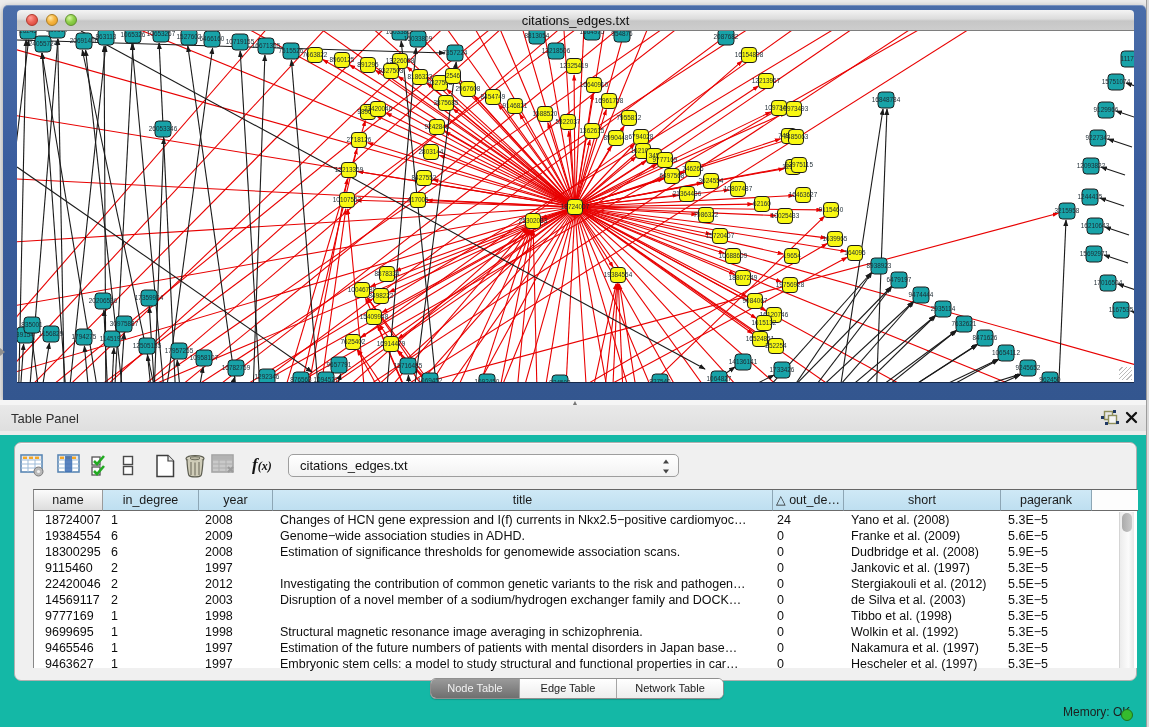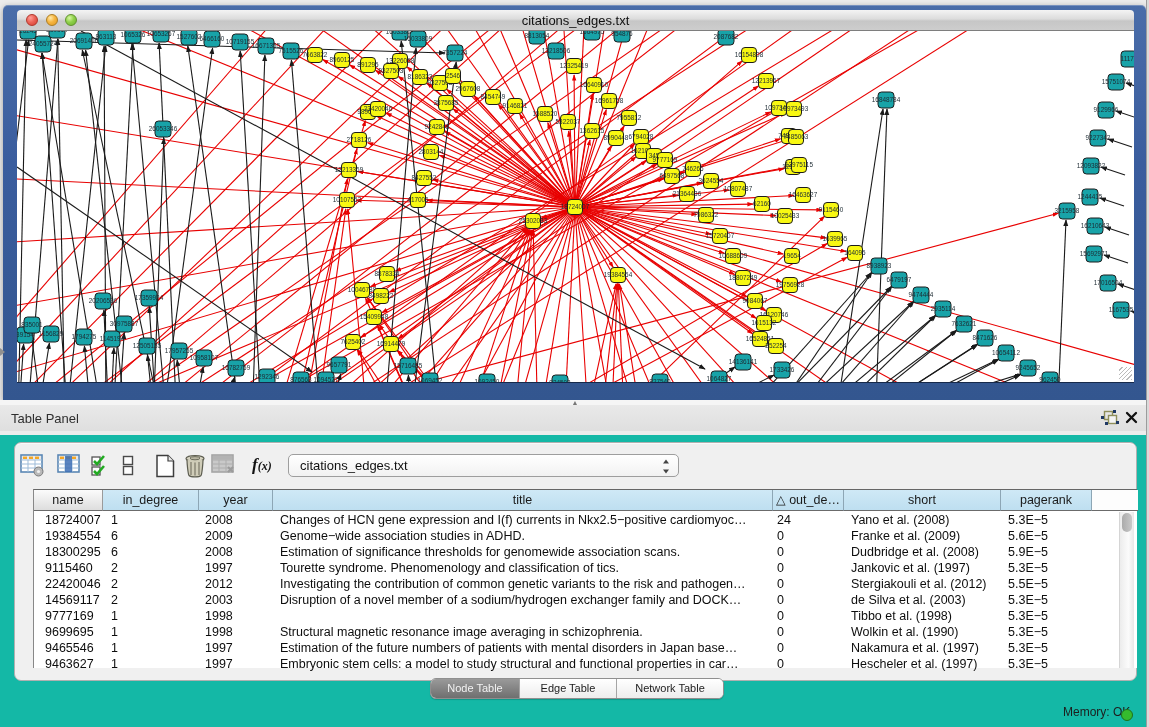--- a/index.html
+++ b/index.html
@@ -678,21 +678,20 @@
           <span class="c" style="left:171px;width:60px">2008</span>
           <span class="c" style="left:246px;width:490px">Estimation of significance thresholds for genomewide association scans.</span>
           <span class="c" style="left:743px;width:60px">0</span>
           <span class="c" style="left:817px;width:160px">Dudbridge et al. (2008)</span>
           <span class="c" style="left:974px;width:80px">5.9E−5</span>
         </div>
         <div class="row" style="top:70px">
           <span class="c" style="left:11px;width:62px">9115460</span>
           <span class="c" style="left:77px;width:80px">2</span>
           <span class="c" style="left:171px;width:60px">1997</span>
-          <span class="c" style="left:246px;width:490px">Tourette syndrome. Phenomenology and classification of tics.</span>
           <span class="c" style="left:743px;width:60px">0</span>
           <span class="c" style="left:817px;width:160px">Jankovic et al. (1997)</span>
           <span class="c" style="left:974px;width:80px">5.3E−5</span>
         </div>
         <div class="row" style="top:86px">
           <span class="c" style="left:11px;width:62px">22420046</span>
           <span class="c" style="left:77px;width:80px">2</span>
           <span class="c" style="left:171px;width:60px">2012</span>
           <span class="c" style="left:246px;width:490px">Investigating the contribution of common genetic variants to the risk and pathogen…</span>
           <span class="c" style="left:743px;width:60px">0</span>
@@ -715,21 +714,21 @@
           <span class="c" style="left:743px;width:60px">0</span>
           <span class="c" style="left:817px;width:160px">Tibbo et al. (1998)</span>
           <span class="c" style="left:974px;width:80px">5.3E−5</span>
         </div>
         <div class="row" style="top:134px">
           <span class="c" style="left:11px;width:62px">9699695</span>
           <span class="c" style="left:77px;width:80px">1</span>
           <span class="c" style="left:171px;width:60px">1998</span>
           <span class="c" style="left:246px;width:490px">Structural magnetic resonance image averaging in schizophrenia.</span>
           <span class="c" style="left:743px;width:60px">0</span>
-          <span class="c" style="left:817px;width:160px">Wolkin et al. (1990)</span>
+          <span class="c" style="left:817px;width:160px">Wolkin et al. (1992)</span>
           <span class="c" style="left:974px;width:80px">5.3E−5</span>
         </div>
         <div class="row" style="top:150px">
           <span class="c" style="left:11px;width:62px">9465546</span>
           <span class="c" style="left:77px;width:80px">1</span>
           <span class="c" style="left:171px;width:60px">1997</span>
           <span class="c" style="left:246px;width:490px">Estimation of the future numbers of patients with mental disorders in Japan base…</span>
           <span class="c" style="left:743px;width:60px">0</span>
           <span class="c" style="left:817px;width:160px">Nakamura et al. (1997)</span>
           <span class="c" style="left:974px;width:80px">5.3E−5</span>

